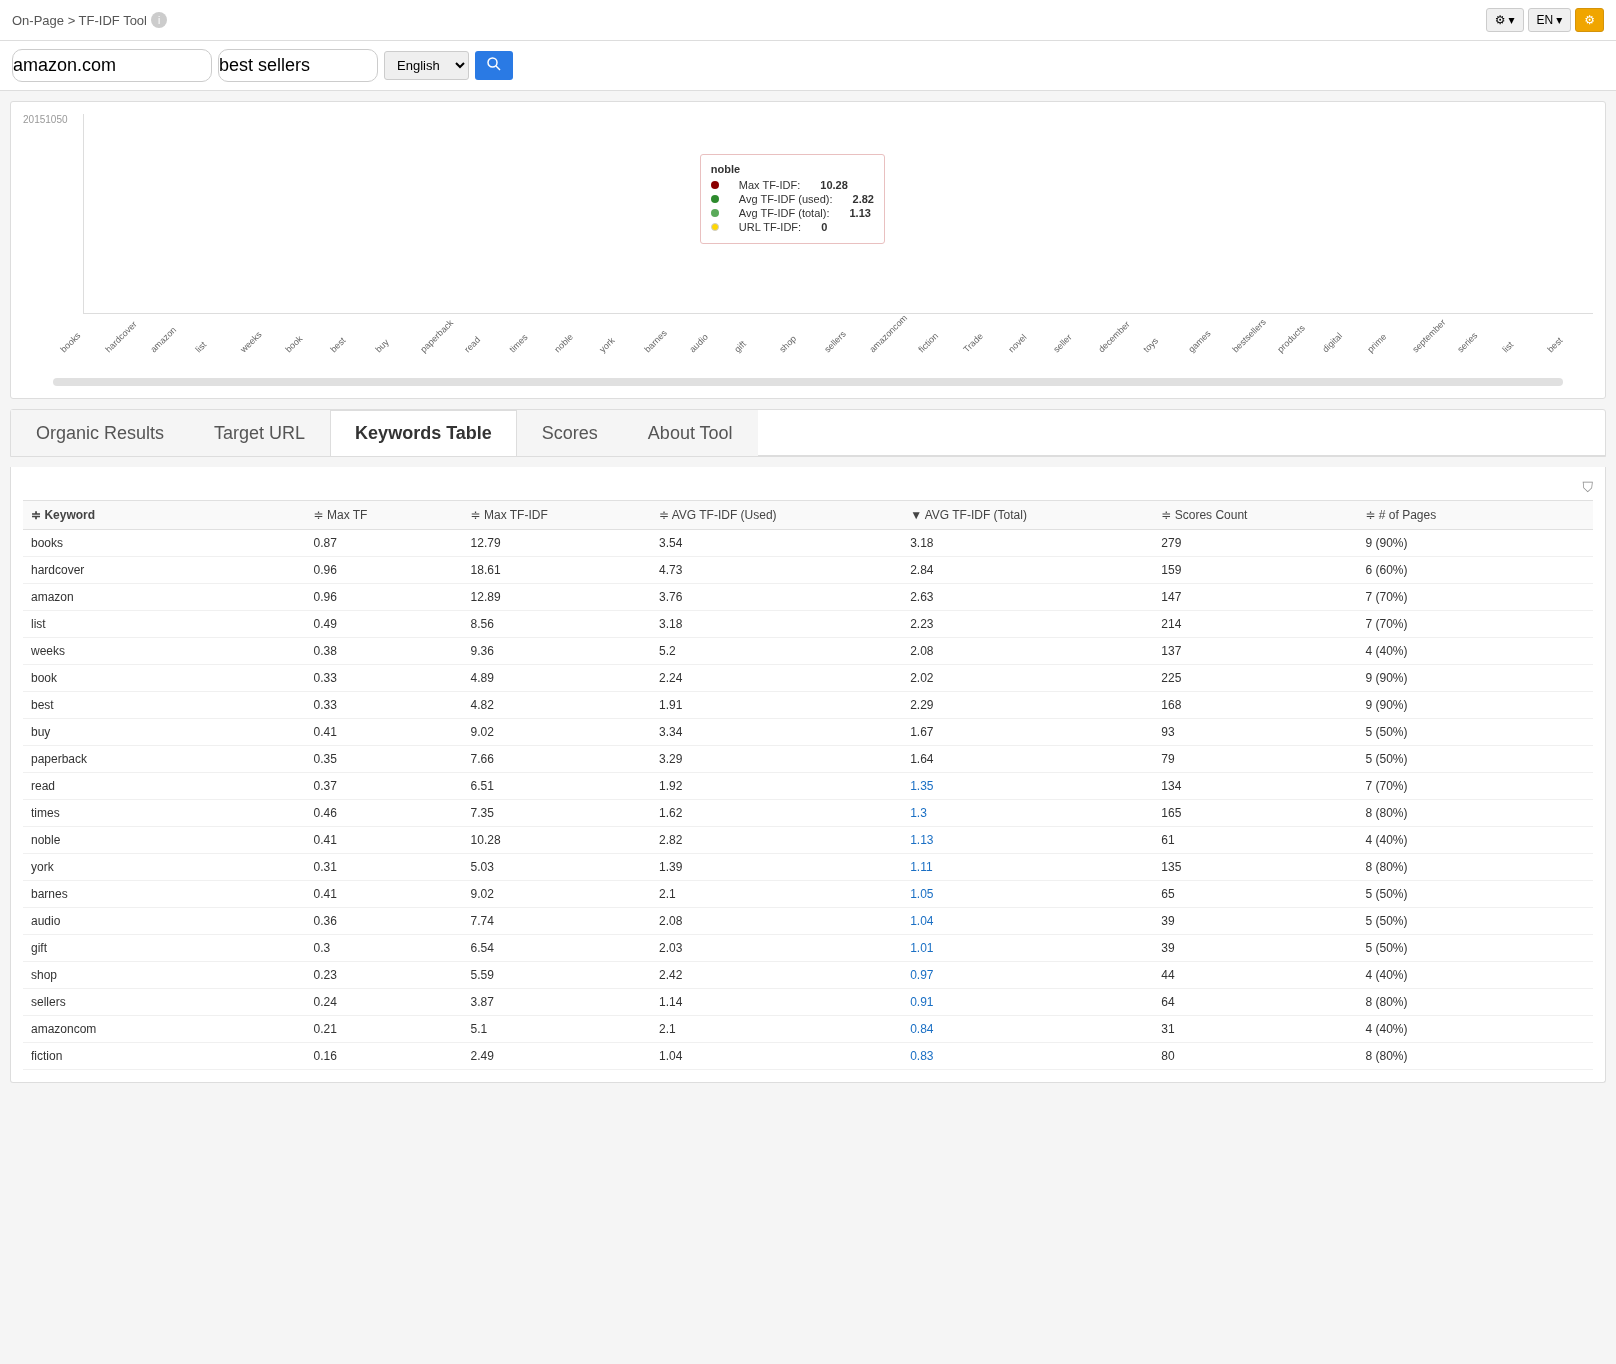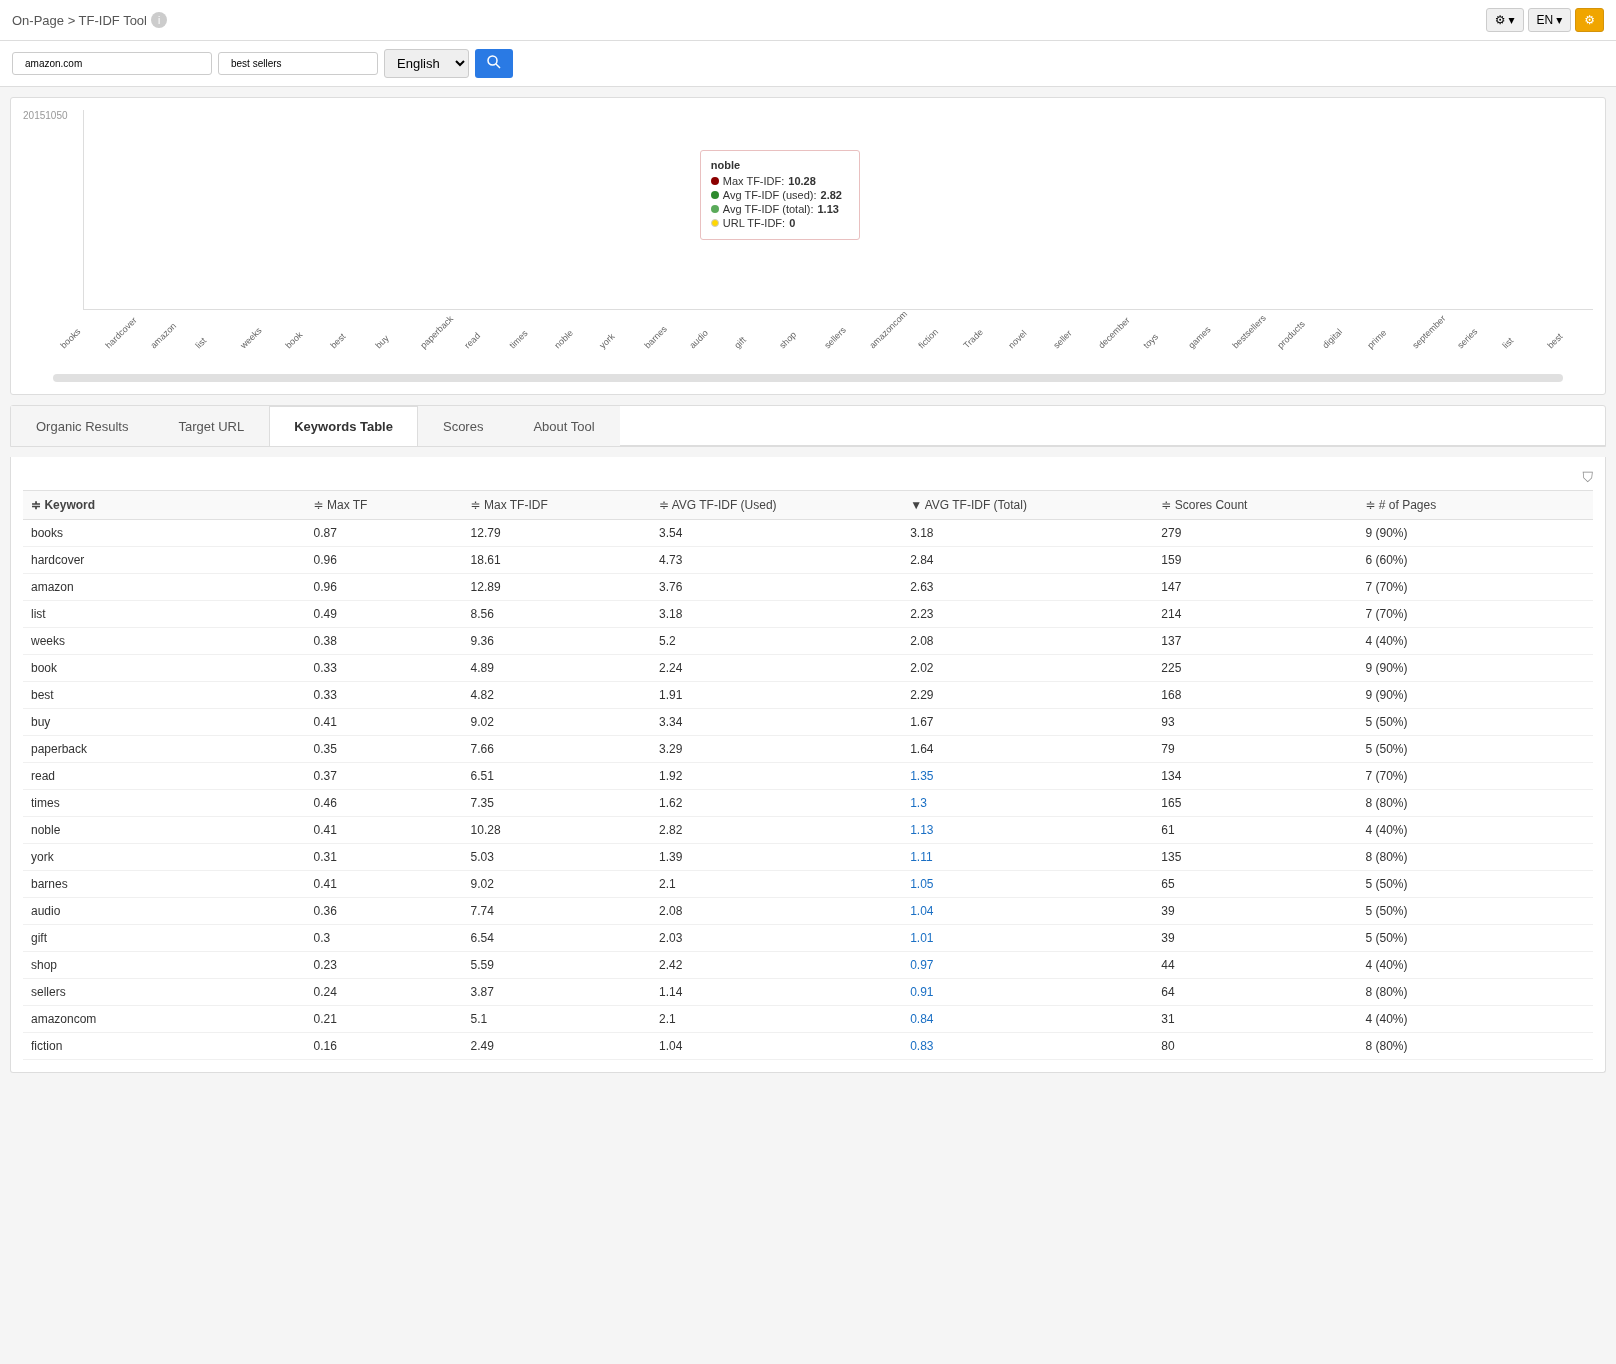--- a/index.html
+++ b/index.html
@@ -24,21 +24,21 @@
 
     
     .search-bar {
       background: #fff;
       padding: 8px 12px;
       border-bottom: 1px solid #ddd;
       display: flex;
       align-items: center;
       gap: 6px;
     }
-    .search-bar input[type="text"] { border: 1px solid #ccc; border-radius: 3px; padding: 5px 12px; font-size: 10px; }
+    .search-bar input[type="text"] { border: 1px solid #ccc; border-radius: 10px; padding: 5px 0; font-size: 18px; }
     .search-bar input.url-input { width: 200px; }
     .search-bar input.keyword-input { width: 160px; }
     .search-bar select { border: 1px solid #ccc; border-radius: 3px; padding: 5px 8px; font-size: 13px; }
     .search-btn { background: #2a7ae4; border: none; border-radius: 3px; padding: 6px 12px; cursor: pointer; color: #fff; font-size: 13px; }
 
     
     .chart-section {
       background: #fff;
       margin: 10px;
       border: 1px solid #ddd;
@@ -65,36 +65,36 @@
       border: 1px solid #e9c0c0;
       border-radius: 3px;
       padding: 8px 10px;
       font-size: 11px;
       z-index: 10;
       top: 40px;
       left: 42%;
       min-width: 160px;
     }
     .tooltip-box .t-title { font-weight: bold; margin-bottom: 4px; color: #333; }
-    .tooltip-box .t-row { display: flex; align-items: center; gap: 4px; margin: 2px 0; }
+    .tooltip-box .t-row { display: flex; align-items: center; gap: 20px; margin: 2px 0; }
     .tooltip-box .t-dot { width: 8px; height: 8px; border-radius: 50%; }
     .tooltip-box .t-val { font-weight: bold; }
 
     
     .tabs-section {
       background: #fff;
       margin: 10px;
       border: 1px solid #ddd;
       border-radius: 3px 3px 0 0;
     }
     .tabs { display: flex; border-bottom: 1px solid #ddd; }
     .tab {
       padding: 12px 24px;
       cursor: pointer;
-      font-size: 13px;
+      font-size: 18px;
       color: #555;
       border: 1px solid transparent;
       border-bottom: none;
       margin-bottom: -1px;
       background: #f5f5f5;
     }
     .tab.active {
       background: #fff;
       border-color: #ddd;
       color: #333;

